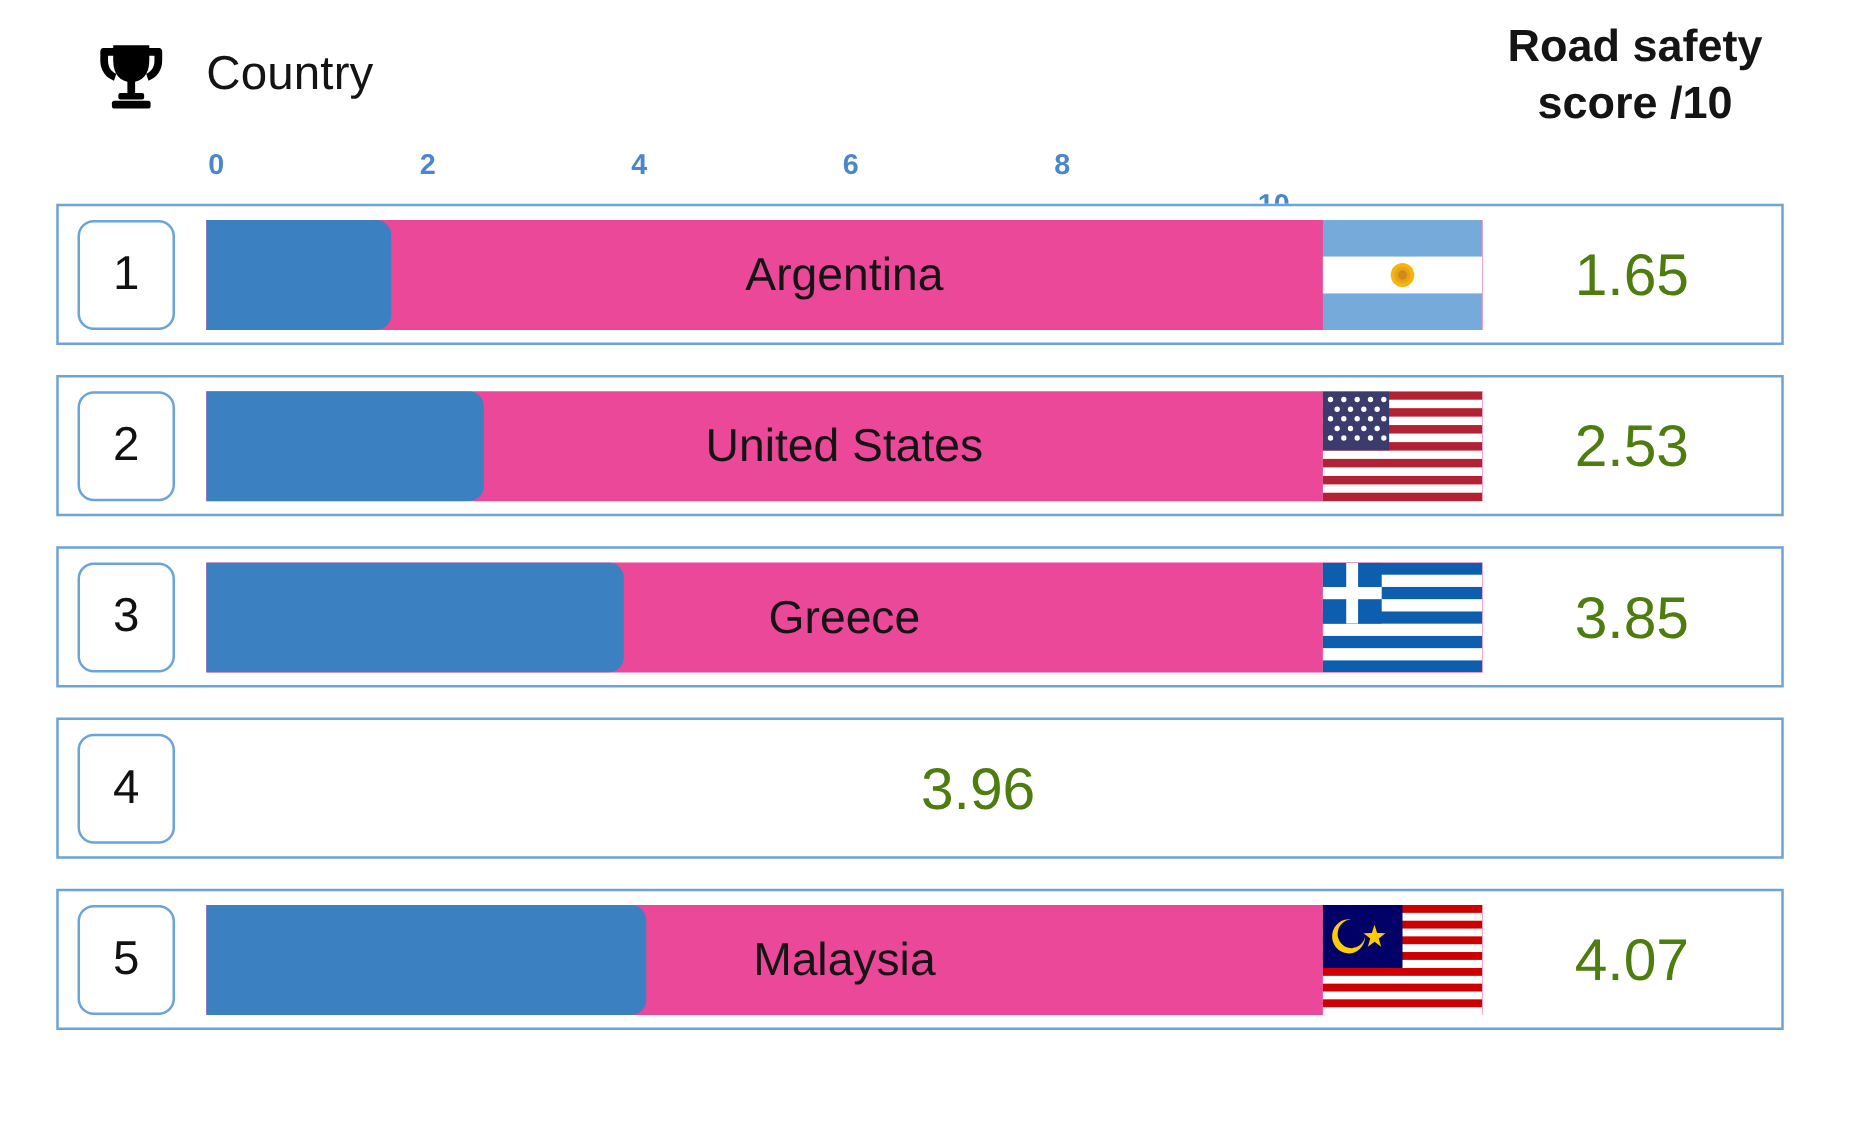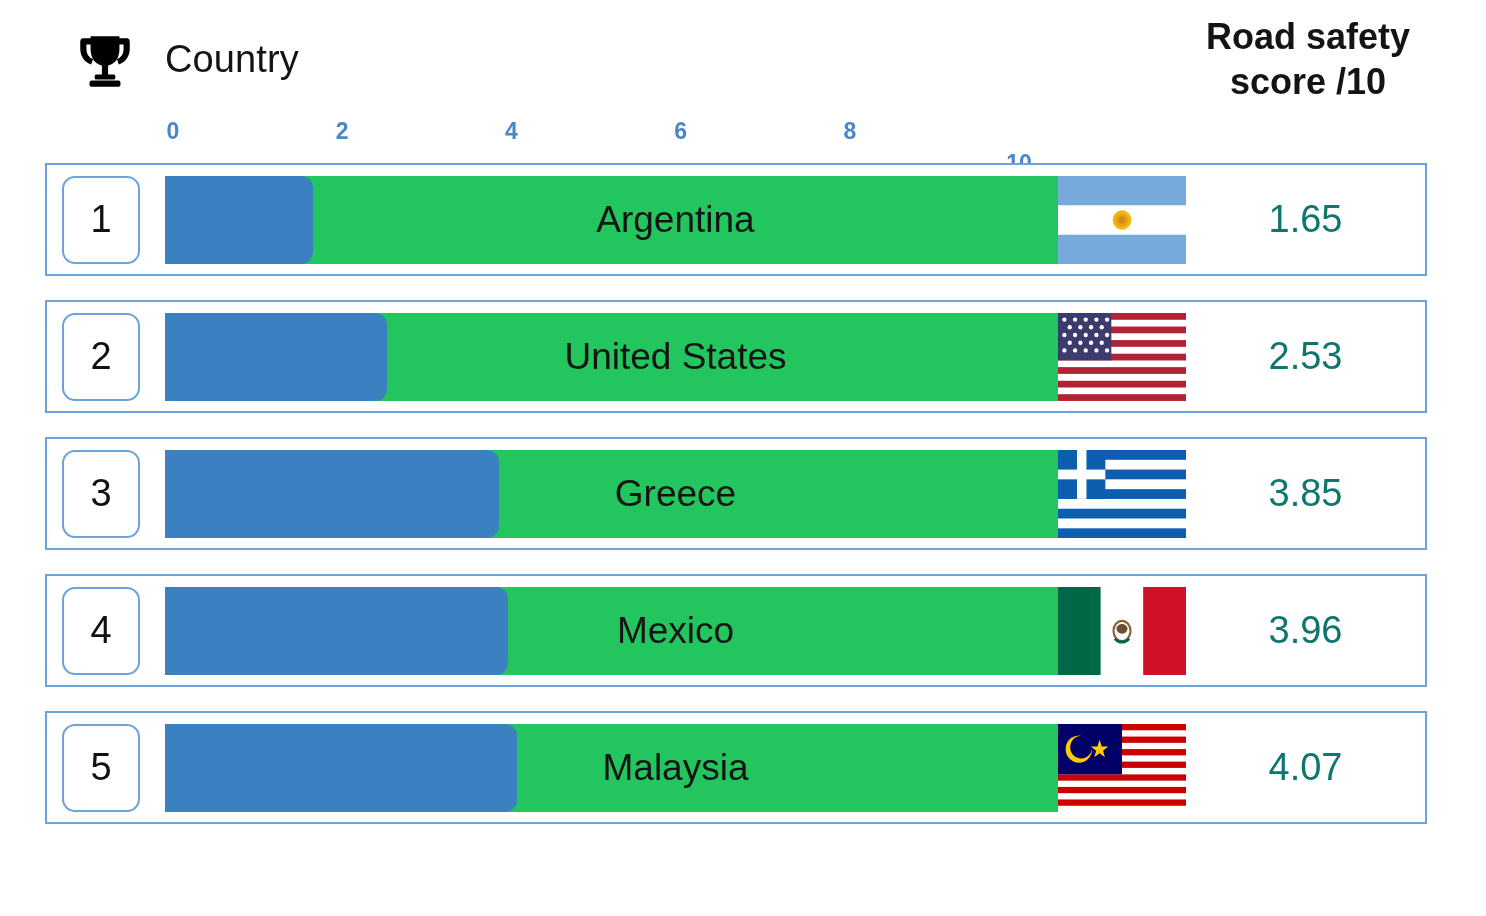--- a/index.html
+++ b/index.html
@@ -105,21 +105,21 @@
     justify-content: center;
     font-size: 38px;
     color: #111111;
   }
   .bar-area {
     position: relative;
     flex: 0 0 auto;
     width: 1021px;
     height: 88px;
     margin-left: 25px;
-    background: #22c55e;
+    background: #ec4899;
     overflow: hidden;
   }
   .bar-fill {
     position: absolute;
     left: 0; top: 0;
     height: 88px;
     background: #3b80c0;
     border-radius: 0 12px 12px 0;
   }
   .country-label {
@@ -142,22 +142,22 @@
     height: 88px;
     overflow: hidden;
   }
   .flag svg { display: block; width: 100%; height: 100%; }
   .score-cell {
     flex: 1 1 auto;
     height: 88px;
     display: flex;
     align-items: center;
     justify-content: center;
-    font-size: 38px;
-    color: #0f766e;
+    font-size: 47px;
+    color: #4d7c0f;
   }
 </style>
 </head>
 <body>
 
 <div class="board">
 
   <div class="header">
     <span class="trophy-icon">
       <svg viewBox="0 0 64 64" aria-hidden="true">
@@ -265,34 +265,20 @@
         <rect width="22.2" height="22.2" fill="#0d5eaf"></rect>
         <rect x="8.9" y="0" width="4.44" height="22.2" fill="#ffffff"></rect>
         <rect x="0" y="8.9" width="22.2" height="4.44" fill="#ffffff"></rect>
       </svg>
           </div>
         </div>
         <div class="score-cell">3.85</div>
       </div>
       <div class="row-card">
         <div class="rank-badge">4</div>
-        <div class="bar-area">
-          <div class="bar-fill" style="width: 343px;"></div>
-          <div class="country-label">Mexico</div>
-          <div class="flag">
-            <svg viewBox="0 0 60 40" preserveAspectRatio="none">
-        <rect width="20" height="40" fill="#006847"></rect>
-        <rect x="20" width="20" height="40" fill="#ffffff"></rect>
-        <rect x="40" width="20" height="40" fill="#ce1126"></rect>
-        <ellipse cx="30" cy="20" rx="4" ry="4.6" fill="none" stroke="#8c6239" stroke-width="1"></ellipse>
-        <ellipse cx="30" cy="19" rx="2.6" ry="2.2" fill="#6b4e2e"></ellipse>
-        <path d="M26.6 23.5q3.4 3.2 6.8 0" fill="none" stroke="#006847" stroke-width="1.2"></path>
-      </svg>
-          </div>
-        </div>
         <div class="score-cell">3.96</div>
       </div>
       <div class="row-card">
         <div class="rank-badge">5</div>
         <div class="bar-area">
           <div class="bar-fill" style="width: 352px;"></div>
           <div class="country-label">Malaysia</div>
           <div class="flag">
             <svg viewBox="0 0 60 40" preserveAspectRatio="none">
         <rect width="60" height="40" fill="#ffffff"></rect>

